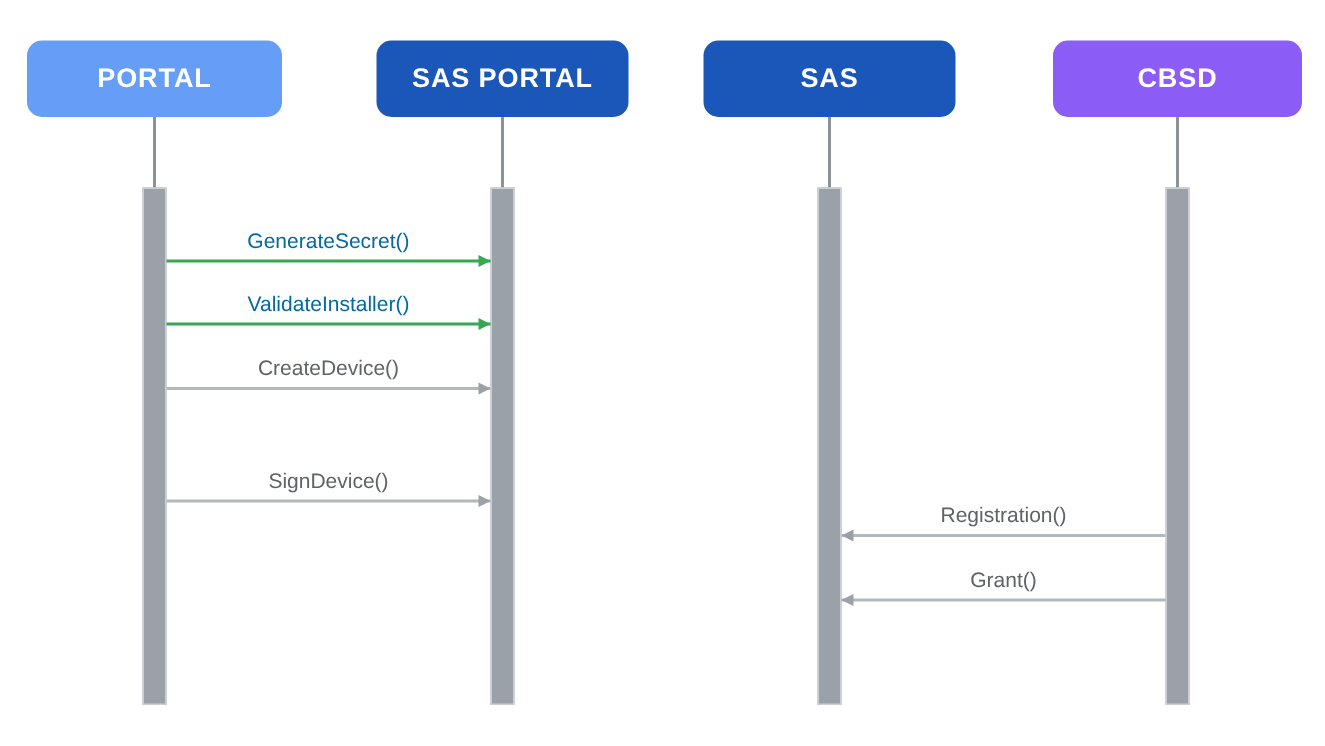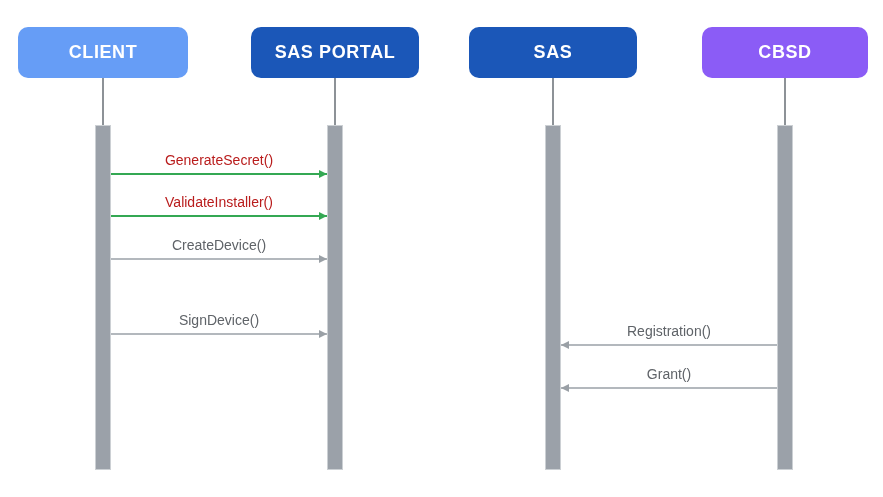--- a/index.html
+++ b/index.html
@@ -58,37 +58,37 @@
   .act-sas-portal { left: 327px; }
   .act-sas        { left: 545px; }
   .act-cbsd       { left: 777px; }
 
   
   .message {
     position: absolute;
     height: 23px;
   }
   .span-left  { left: 111px; width: 216px; }
-  .span-right { left: 561px; width: 216px; }
+  .span-right { left: 561px; width: 216px; margin-top: 12px; }
   .m1 { top: 152px; }
   .m2 { top: 194px; }
   .m3 { top: 237px; }
   .m4 { top: 280px; margin-top: 32px; }
   .m5 { top: 323px; }
   .m6 { top: 366px; }
 
   .msg-label {
     position: absolute;
     left: 0; right: 0; top: 0;
     text-align: center;
     font-size: 14px;
     line-height: 16px;
     white-space: nowrap;
   }
-  .msg-label.green { color: #b91c1c; }
+  .msg-label.green { color: #0369a1; }
   .msg-label.gray  { color: #5f6368; }
 
   .msg-line {
     position: absolute;
     left: 0; right: 0; bottom: 0;
     height: 2px;
   }
   .msg-line.green-line { background: #34a853; }
   .msg-line.gray-line  { background: #b3b8bd; }
 
@@ -104,21 +104,21 @@
   .head.right.green-head { border-left-color: #34a853; }
   .head.right.gray-head  { border-left-color: #9aa0a6; }
   .head.left.gray-head   { border-right-color: #9aa0a6; }
 </style>
 </head>
 <body>
 
 <div class="canvas">
 
   <div class="actor actor-client" style="background: rgb(102, 157, 246);">
-    <span>CLIENT</span>
+    <span>PORTAL</span>
   </div>
   <div class="actor actor-sas-portal" style="background: rgb(27, 87, 184);">
     <span>SAS PORTAL</span>
   </div>
   <div class="actor actor-sas" style="background: rgb(27, 87, 184);">
     <span>SAS</span>
   </div>
   <div class="actor actor-cbsd" style="background: #8b5cf6;">
     <span>CBSD</span>
   </div>

